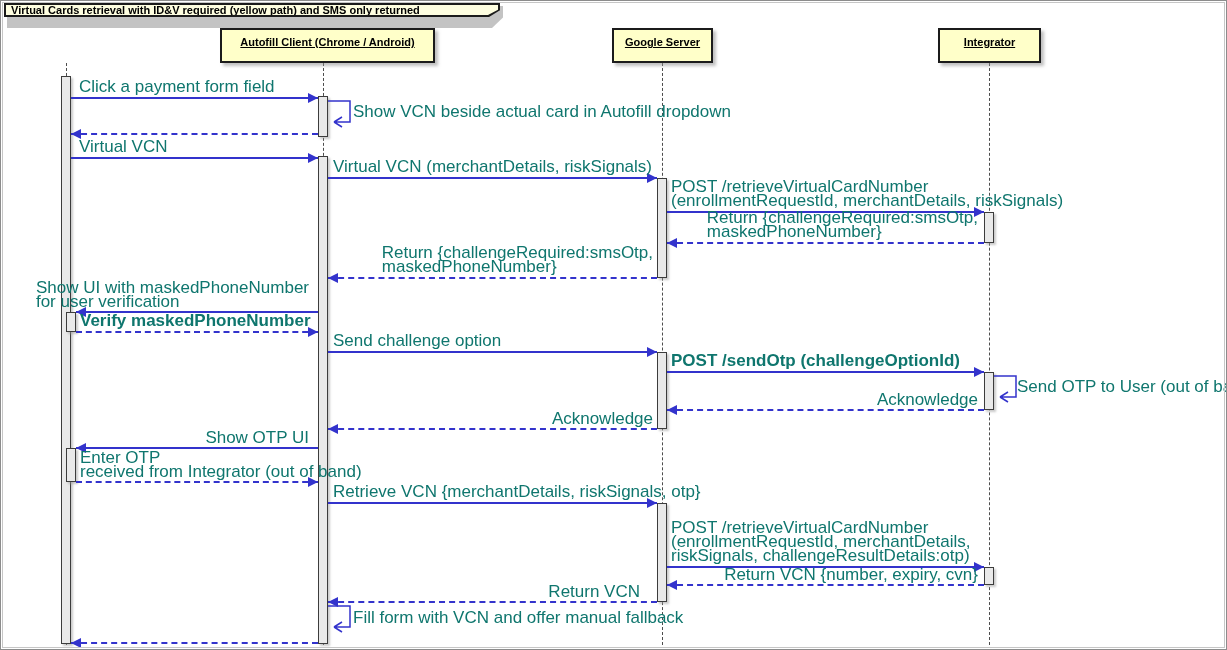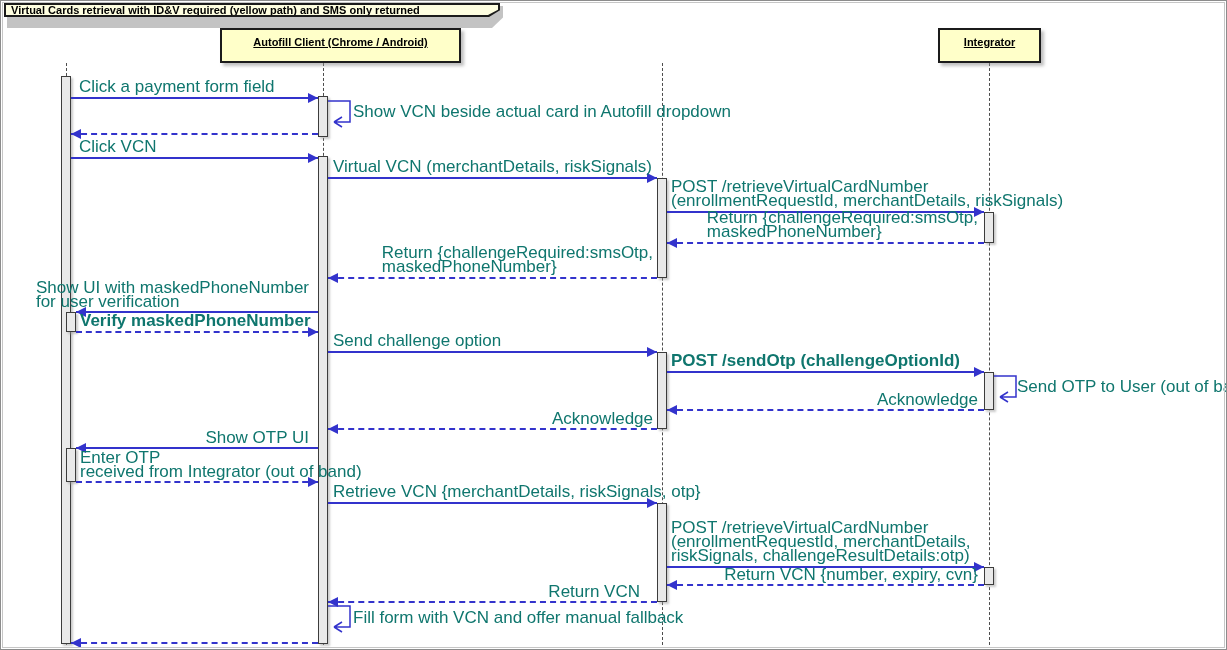--- a/index.html
+++ b/index.html
@@ -43,22 +43,25 @@
 <div id="frame">
   <div id="diagram">
     <div class="tshadow"></div>
     <div class="tframe">
       <div class="tinner">Virtual Cards retrieval with ID&amp;V required (yellow path) and SMS only returned</div>
     </div>
   <div class="lifeline" style="left: 65px; top: 62px; height: 582px;"></div>
       <div class="lifeline" style="left: 322px; top: 62px; height: 582px;"></div>
       <div class="lifeline" style="left: 661px; top: 62px; height: 582px;"></div>
       <div class="lifeline" style="left: 988px; top: 62px; height: 582px;"></div>
-      <div class="pbox" style="left: 219px; top: 27px; width: 241px; height: 35px; text-align: center;">
+      <div class="pbox" style="left: 219px; top: 27px; width: 215px; height: 35px; text-align: center;">
         <span>Autofill Client (Chrome / Android)</span>
+      </div>
+      <div class="pbox" style="left: 611px; top: 27px; width: 101px; height: 35px;">
+        <span>Google Server</span>
       </div>
       <div class="pbox" style="left: 937px; top: 27px; width: 103px; height: 35px;">
         <span>Integrator</span>
       </div>
       <div class="act" style="left: 60px; top: 75px; height: 568px;"></div>
       <div class="act" style="left: 65px; top: 311px; height: 20px;"></div>
       <div class="act" style="left: 65px; top: 447px; height: 34px;"></div>
       <div class="act" style="left: 317px; top: 95px; height: 41px;"></div>
       <div class="act" style="left: 317px; top: 155px; height: 488px;"></div>
       <div class="act" style="left: 656px; top: 177px; height: 100px;"></div>
@@ -71,21 +74,21 @@
       <div class="arrow r" style="left: 307px; top: 92px;"></div>
       <div class="mlabel" style="top: 79px; left: 78px;">Click a payment form field</div>
       <svg width="36" height="32" style="position: absolute; left: 327px; top: 99px; overflow: visible;">
         <path d="M0,1 L22,1 L22,22 L6,22 M6,22 L14,17 M6,22 L14,27" fill="none" stroke="#3333CC" stroke-width="1.5"></path>
       </svg>
       <div class="mlabel" style="top: 104px; left: 352px;">Show VCN beside actual card in Autofill dropdown</div>
       <div class="mline dashed" style="left: 70px; top: 132px; width: 247px;"></div>
       <div class="arrow l" style="left: 70px; top: 128px;"></div>
       <div class="mline solid" style="left: 70px; top: 156px; width: 247px;"></div>
       <div class="arrow r" style="left: 307px; top: 152px;"></div>
-      <div class="mlabel" style="top: 139px; left: 78px;">Click VCN</div>
+      <div class="mlabel" style="top: 139px; left: 78px;">Virtual VCN</div>
       <div class="mline solid" style="left: 327px; top: 176px; width: 329px;"></div>
       <div class="arrow r" style="left: 646px; top: 172px;"></div>
       <div class="mlabel" style="top: 159px; left: 332px;">Virtual VCN (merchantDetails, riskSignals)</div>
       <div class="mline solid" style="left: 666px; top: 210px; width: 317px;"></div>
       <div class="arrow r" style="left: 973px; top: 206px;"></div>
       <div class="mlabel" style="top: 179px; left: 670px;">POST /retrieveVirtualCardNumber
 (enrollmentRequestId, merchantDetails, riskSignals)</div>
       <div class="mline dashed" style="left: 666px; top: 241px; width: 317px;"></div>
       <div class="arrow l" style="left: 666px; top: 237px;"></div>
       <div class="mlabel" style="top: 210px; right: 248px;">Return {challengeRequired:smsOtp,

